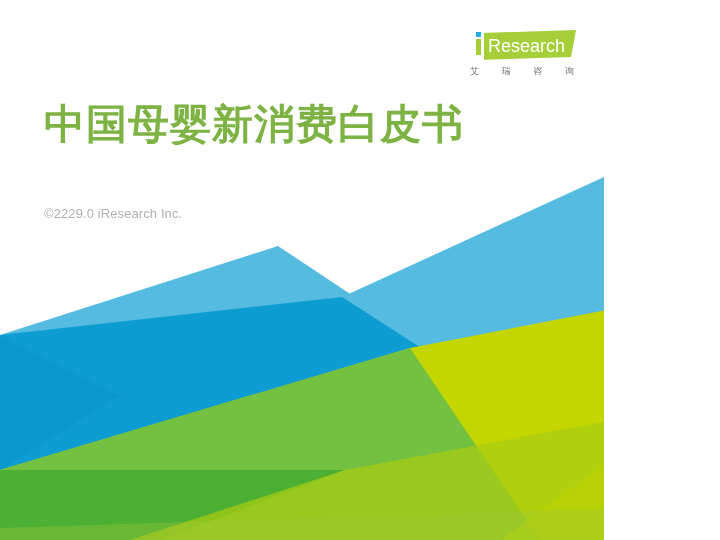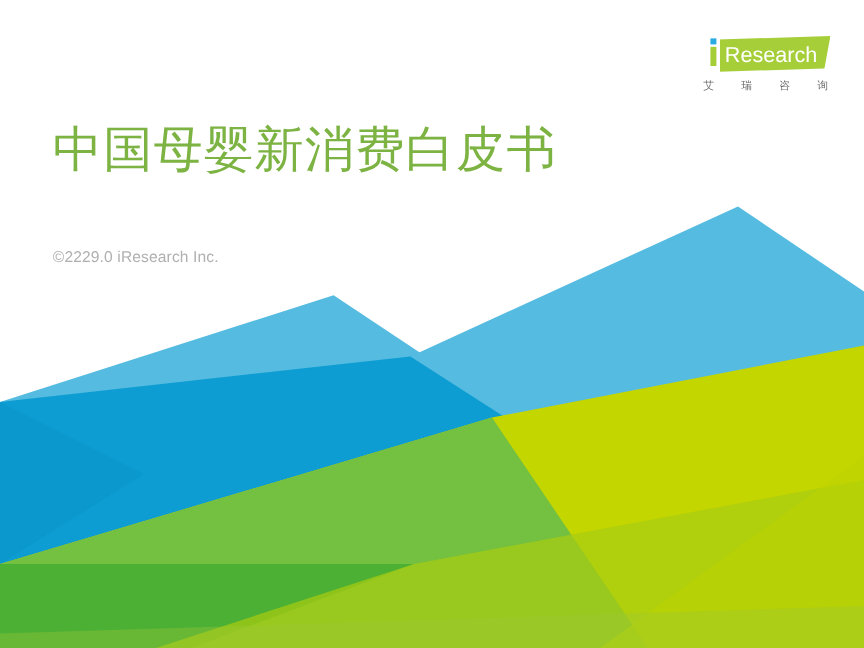--- a/index.html
+++ b/index.html
@@ -6,21 +6,21 @@
     margin: 0;
     padding: 0;
     background: #ffffff;
   }
   body {
     font-family: "Liberation Sans", sans-serif;
   }
 
   .slide {
     position: relative;
-    width: 720px;
+    width: 604px;
     height: 540px;
     background: #ffffff;
     overflow: hidden;
     text-align: right;
   }
 
   
   .bg-art {
     position: absolute;
     left: 0;
@@ -54,21 +54,21 @@
     font-family: "DejaVu Sans", sans-serif;
   }
 
   
   .title {
     position: absolute;
     left: 44px;
     top: 101px;
     z-index: 5;
     font-family: "DejaVu Sans", sans-serif;
-    font-weight: normal;
+    font-weight: bold;
     font-size: 41px;
     line-height: 1.15;
     letter-spacing: 1px;
     color: #7cb342;
     white-space: nowrap;
   }
 
   
   .copyright {
     position: absolute;

